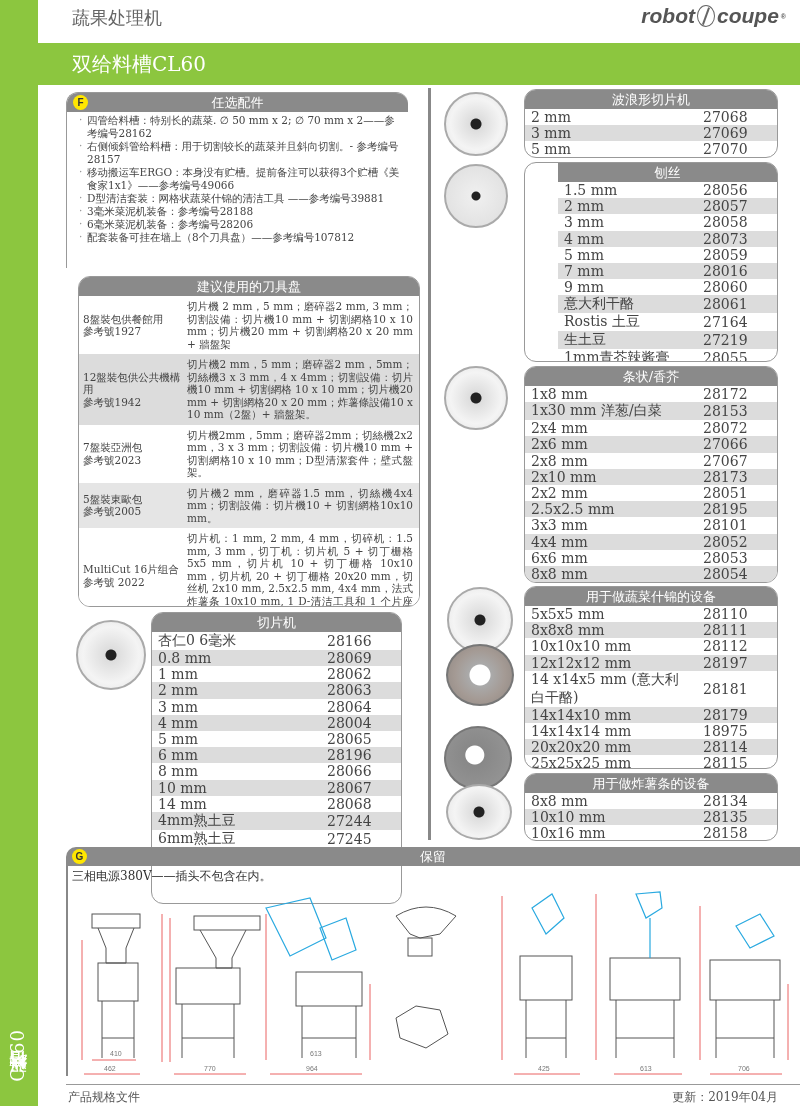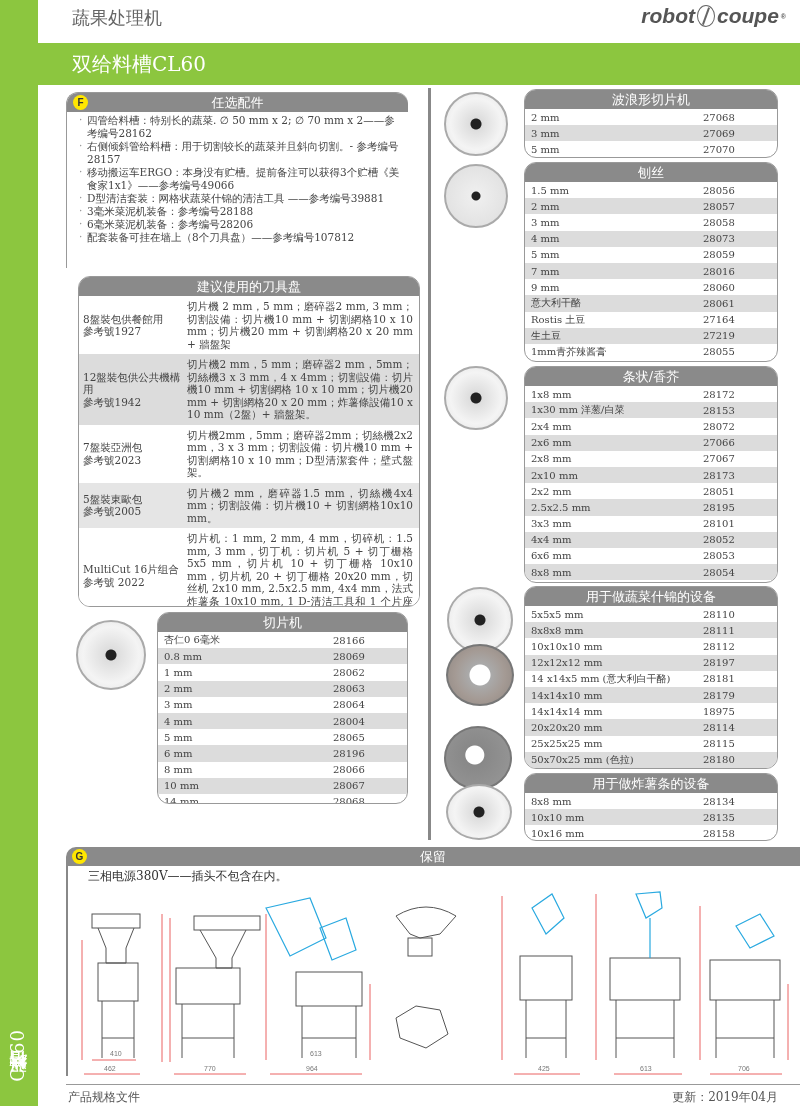--- a/index.html
+++ b/index.html
@@ -26,32 +26,32 @@
 
   .opt-list { list-style: none; padding: 2px 4px 2px 14px; font-size: 10.5px; line-height: 13px; color: #444; }
   .opt-list li { position: relative; padding-left: 6px; }
   .opt-list li::before { content: "·"; position: absolute; left: -2px; color: #999; }
 
   .rec-row { display: flex; font-size: 10.5px; line-height: 12.5px; color: #444; }
   .rec-row:nth-child(odd) { background: #dcdcdc; }
   .rec-row .l { width: 106px; padding: 4px 2px 4px 4px; display: flex; align-items: center; white-space: pre-line; }
   .rec-row .r { flex: 1; padding: 4px 6px 4px 2px; text-align: justify; }
 
-  table.pt { width: 100%; border-collapse: collapse; font-size: 10px; color: #444; }
+  table.pt { width: 100%; border-collapse: collapse; font-size: 14px; color: #444; }
   table.pt td { height: 16.2px; padding: 0 6px; }
   table.pt tr:nth-child(even) td { background: #dcdcdc; }
   table.pt td.code { width: 80px; margin-top: 42px; }
 
   .disc { position: absolute; border-radius: 50%; border: 2px solid #aaa; background: radial-gradient(circle at 50% 50%, #222 0 5px, #ddd 6px, #f4f4f4 60%, #e2e2e2 100%); }
   .disc.grid { background: radial-gradient(circle at 50% 50%, #fff 0 10px, #aaa 11px, #a49a94 25px, #8d8580 100%); border-color: #777; }
   .disc.dark { background: radial-gradient(circle at 45% 45%, #fff 0 9px, #888 10px, #999 100%); border-color: #777; }
 
   .g-panel { position: absolute; left: 66px; top: 847px; width: 734px; height: 19px; background: #8a8a8a; border-radius: 10px 0 0 0; color: #fff; text-align: center; font-size: 13px; line-height: 19px; }
   .g-line { position: absolute; left: 66px; top: 866px; width: 2px; height: 210px; background: #888; }
-  .g-text { position: absolute; left: 72px; top: 868px; font-size: 12px; color: #333; margin-left: 16px; }
+  .g-text { position: absolute; left: 72px; top: 868px; font-size: 12px; color: #333; }
 
   .drawings { position: absolute; left: 70px; top: 888px; width: 730px; height: 190px; }
 
   .footer-line { position: absolute; left: 66px; top: 1084px; width: 734px; height: 1px; background: #999; }
   .footer-left { position: absolute; left: 68px; top: 1089px; font-size: 12px; color: #555; }
   .footer-right { position: absolute; right: 22px; top: 1089px; font-size: 12px; color: #555; }
 </style>
 </head>
 <body>
 
@@ -114,21 +114,21 @@
     </div>
     <div class="rec-row" style="background:#fff;">
       <div class="l">MultiCut 16片组合
 参考號 2022</div>
       <div class="r">切片机：1 mm, 2 mm, 4 mm，切碎机：1.5 mm, 3 mm，切丁机：切片机 5 + 切丁栅格 5x5 mm，切片机 10 + 切丁栅格 10x10 mm，切片机 20 + 切丁栅格 20x20 mm，切丝机 2x10 mm, 2.5x2.5 mm, 4x4 mm，法式炸薯条 10x10 mm, 1 D-清洁工具和 1 个片座（用于 8 个大片）。</div>
     </div>
   </div>
 </div>
 
 <div class="disc" style="left:76px; top:620px; width:70px; height:70px;"></div>
-<div class="panel" style="left:157px; top:612px; width:251px; height:192px;">
+<div class="panel" style="left:151px; top:612px; width:251px; height:292px;">
   <div class="hdr">切片机</div>
   <table class="pt">
       <tbody>
     <tr>
           <td>杏仁0 6毫米</td>
           <td class="code">28166</td>
         </tr>
     <tr>
           <td>0.8 mm</td>
           <td class="code">28069</td>
@@ -196,21 +196,21 @@
         </tr>
     <tr>
           <td>5 mm</td>
           <td class="code">27070</td>
         </tr>
   </tbody>
     </table>
 </div>
 
 <div class="disc" style="left:444px; top:164px; width:64px; height:64px; background: radial-gradient(circle, #222 0 4px, #eee 5px, #ddd 100%);"></div>
-<div class="panel" style="left:524px; top:162px; width:254px; height:200px;">
+<div class="panel" style="left:524px; top:162px; width:254px; height:200px;padding-left:33px;">
   <div class="hdr">刨丝</div>
   <table class="pt">
       <tbody>
     <tr>
           <td>1.5 mm</td>
           <td class="code">28056</td>
         </tr>
     <tr>
           <td>2 mm</td>
           <td class="code">28057</td>

